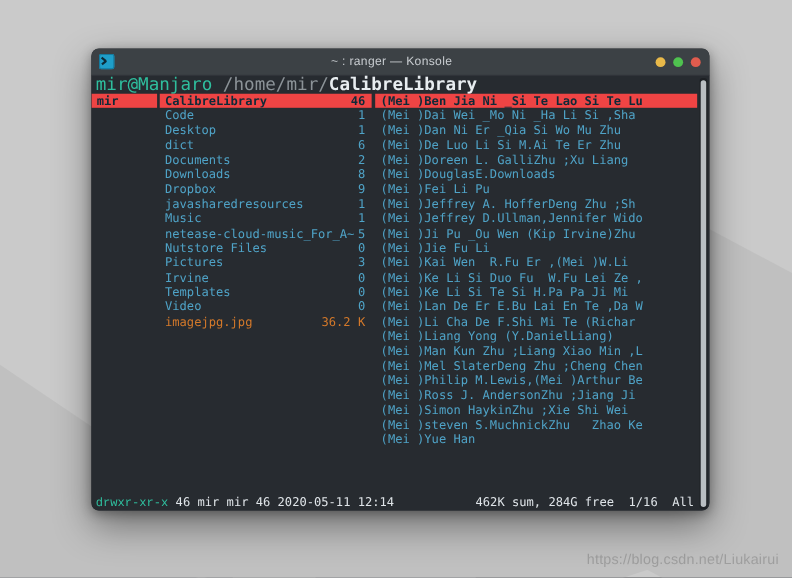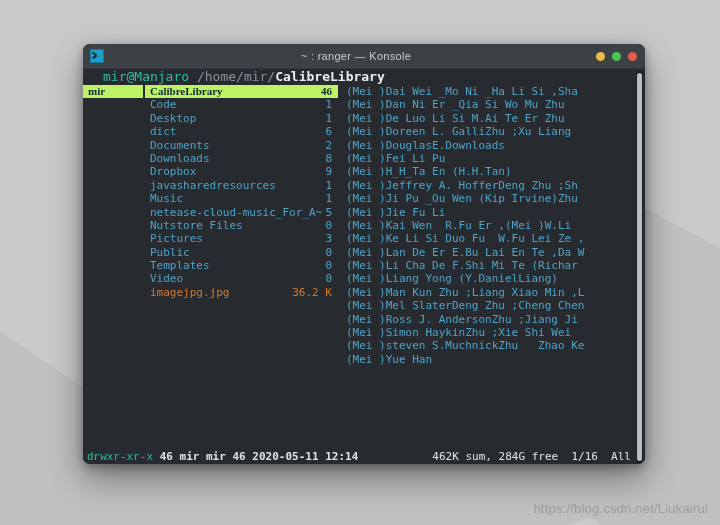--- a/index.html
+++ b/index.html
@@ -75,49 +75,49 @@
   #scrollbar{
     position:absolute;right:2px;top:2px;width:7px;bottom:2px;
     background:#1d2024;border-radius:3px;
   }
   #scrollthumb{
     position:absolute;left:1px;right:1px;top:2px;height:388px;
     background:#b9bec2;border-radius:3px;
   }
 
   #pathline{
-    height:15px;padding:1px 0 0 20px;white-space:pre;
-    font-size:13px;letter-spacing:0;
+    height:15px;padding:1px 0 0 4px;white-space:pre;
+    font-size:16px;letter-spacing:0;
   }
   .u-user{color:#2fbf9e;}
   .u-path{color:#8c9398;}
   .u-cwd{color:#e8edf0;font-weight:bold;}
 
   #columns{display:flex;position:absolute;left:0;right:11px;top:16px;bottom:16px;}
   .col{overflow:hidden;}
   #col-parent{width:60px;flex:none;}
   #col-main{width:193px;flex:none;margin-left:2px;}
   #col-preview{flex:1;margin-left:3px;}
 
   .row{
     height:13.4px;line-height:13.4px;white-space:pre;overflow:hidden;
     padding-left:5px;position:relative;font-size:11px;
   }
-  .row.sel{background:#bef264;color:#12303f;font-weight:bold;font-family:Liberation Serif, serif;}
+  .row.sel{background:#ef4444;color:#12303f;font-weight:bold;}
   .row .cnt{position:absolute;right:6px;}
   .row.dir{color:#4fa3c7;}
   .row.file{color:#d4792a;}
   .row.sel.dir,.row.sel.file{color:#0e2a38;}
 
   #statusbar{
     position:absolute;left:0;right:0;bottom:0;height:16px;line-height:16px;
     font-size:11px;white-space:pre;padding-left:4px;color:#2fbf9e;
   }
   #statusbar .perm{color:#2fbf9e;font-family:Liberation Mono, monospace;}
-  #statusbar .meta{color:#dfe4e8;font-weight:bold;}
+  #statusbar .meta{color:#dfe4e8;}
   #statusbar .right{position:absolute;right:14px;color:#dfe4e8;}
 </style>
 </head>
 <body>
 
 <div id="desktop">
   <div class="band band-d"></div>
   <div class="band band-c"></div>
   <div class="band band-e"></div>
   <div class="band band-a"></div>
@@ -152,43 +152,46 @@
           <div class="row dir"><span>Desktop</span><span class="cnt">1</span></div>
           <div class="row dir"><span>dict</span><span class="cnt">6</span></div>
           <div class="row dir"><span>Documents</span><span class="cnt">2</span></div>
           <div class="row dir"><span>Downloads</span><span class="cnt">8</span></div>
           <div class="row dir"><span>Dropbox</span><span class="cnt">9</span></div>
           <div class="row dir"><span>javasharedresources</span><span class="cnt">1</span></div>
           <div class="row dir"><span>Music</span><span class="cnt">1</span></div>
           <div class="row dir"><span>netease-cloud-music_For_A~</span><span class="cnt">5</span></div>
           <div class="row dir"><span>Nutstore Files</span><span class="cnt">0</span></div>
           <div class="row dir"><span>Pictures</span><span class="cnt">3</span></div>
-          <div class="row dir"><span>Public</span><span class="cnt">0</span></div>
+          <div class="row dir"><span>Irvine</span><span class="cnt">0</span></div>
           <div class="row dir"><span>Templates</span><span class="cnt">0</span></div>
           <div class="row dir"><span>Video</span><span class="cnt">0</span></div>
           <div class="row file"><span>imagejpg.jpg</span><span class="cnt">36.2 K</span></div>
         </div>
       <div class="col" id="col-preview">
+          <div class="row dir sel"><span>(Mei )Ben Jia Ni _Si Te Lao Si Te Lu</span></div>
           <div class="row dir"><span>(Mei )Dai Wei _Mo Ni _Ha Li Si ,Sha</span></div>
           <div class="row dir"><span>(Mei )Dan Ni Er _Qia Si Wo Mu Zhu</span></div>
           <div class="row dir"><span>(Mei )De Luo Li Si M.Ai Te Er Zhu</span></div>
           <div class="row dir"><span>(Mei )Doreen L. GalliZhu ;Xu Liang</span></div>
           <div class="row dir"><span>(Mei )DouglasE.Downloads</span></div>
           <div class="row dir"><span>(Mei )Fei Li Pu</span></div>
-          <div class="row dir"><span>(Mei )H_H_Ta En (H.H.Tan)</span></div>
           <div class="row dir"><span>(Mei )Jeffrey A. HofferDeng Zhu ;Sh</span></div>
+          <div class="row dir"><span>(Mei )Jeffrey D.Ullman,Jennifer Wido</span></div>
           <div class="row dir"><span>(Mei )Ji Pu _Ou Wen (Kip Irvine)Zhu</span></div>
           <div class="row dir"><span>(Mei )Jie Fu Li</span></div>
           <div class="row dir"><span>(Mei )Kai Wen  R.Fu Er ,(Mei )W.Li</span></div>
           <div class="row dir"><span>(Mei )Ke Li Si Duo Fu  W.Fu Lei Ze ,</span></div>
+          <div class="row dir"><span>(Mei )Ke Li Si Te Si H.Pa Pa Ji Mi</span></div>
           <div class="row dir"><span>(Mei )Lan De Er E.Bu Lai En Te ,Da W</span></div>
           <div class="row dir"><span>(Mei )Li Cha De F.Shi Mi Te (Richar</span></div>
           <div class="row dir"><span>(Mei )Liang Yong (Y.DanielLiang)</span></div>
           <div class="row dir"><span>(Mei )Man Kun Zhu ;Liang Xiao Min ,L</span></div>
           <div class="row dir"><span>(Mei )Mel SlaterDeng Zhu ;Cheng Chen</span></div>
+          <div class="row dir"><span>(Mei )Philip M.Lewis,(Mei )Arthur Be</span></div>
           <div class="row dir"><span>(Mei )Ross J. AndersonZhu ;Jiang Ji</span></div>
           <div class="row dir"><span>(Mei )Simon HaykinZhu ;Xie Shi Wei</span></div>
           <div class="row dir"><span>(Mei )steven S.MuchnickZhu   Zhao Ke</span></div>
           <div class="row dir"><span>(Mei )Yue Han</span></div>
         </div>
     </div>
 
     <div id="statusbar"><span class="perm">drwxr-xr-x</span><span class="meta"> 46 mir mir 46 2020-05-11 12:14</span><span class="right">462K sum, 284G free  1/16  All</span></div>
 
     <div id="scrollbar">

